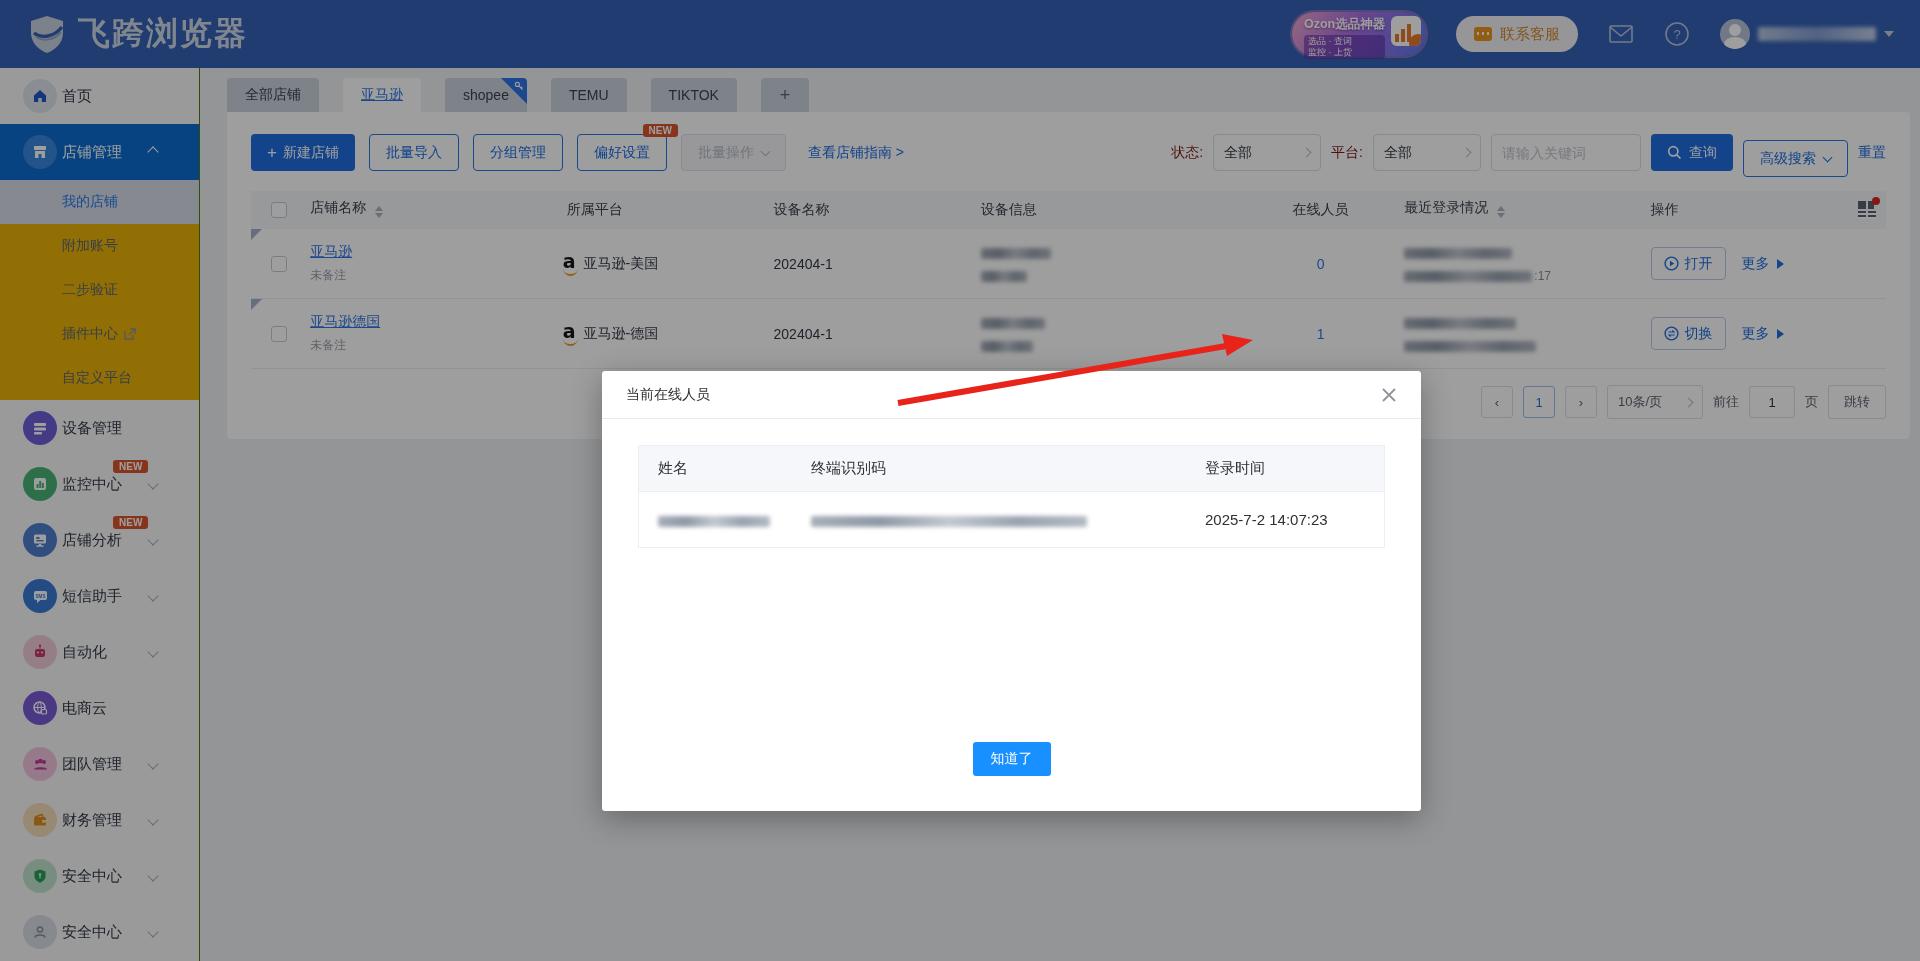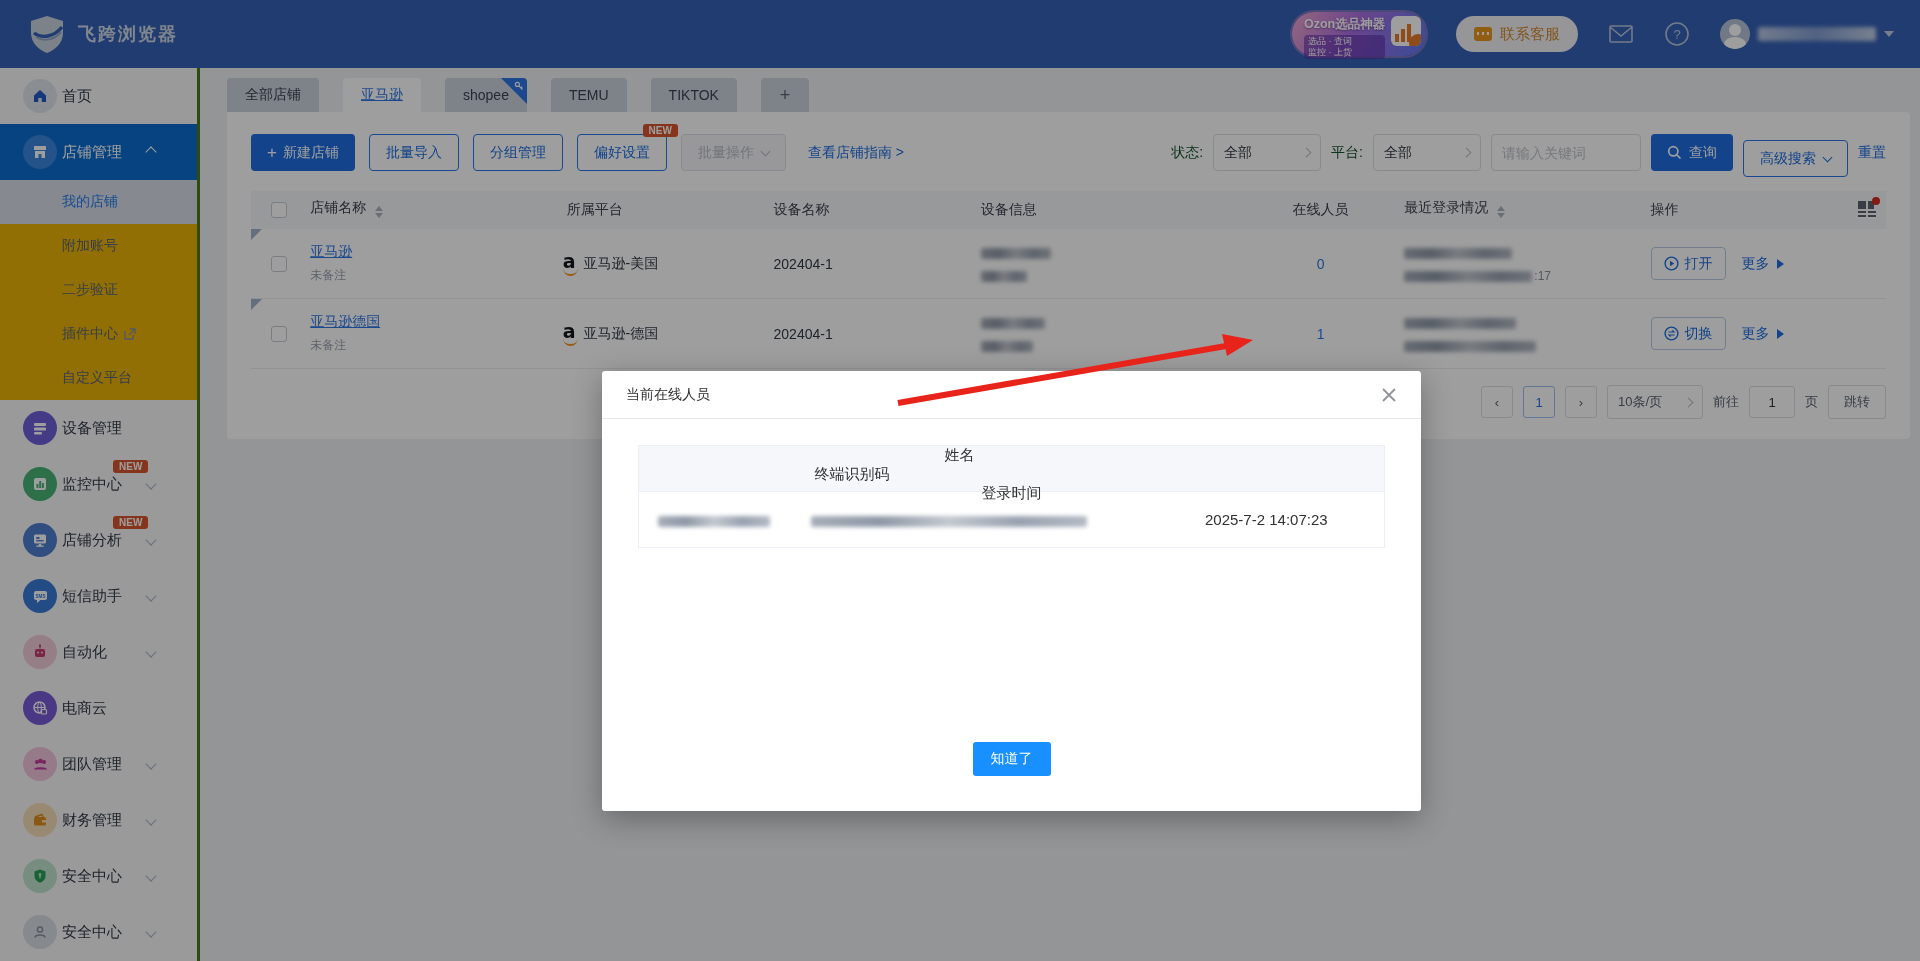--- a/index.html
+++ b/index.html
@@ -4,21 +4,21 @@
 <style>
   * { margin:0; padding:0; box-sizing:border-box; }
   html,body { width:1920px; height:961px; overflow:hidden; }
   body { font-family:"Liberation Sans","DejaVu Sans",sans-serif; font-size:14px; color:#333a45; background:#eef0f4; }
   .app { position:relative; width:1920px; height:961px; }
 
   
   .topbar { position:absolute; top:0; left:0; width:1920px; height:68px; background:#3561b5; display:flex; align-items:center; padding:0 26px; z-index:5; }
   .brand { display:flex; align-items:center; gap:10px; }
   .brand-logo { width:42px; height:42px; }
-  .brand-name { color:#cfd8e6; font-size:18px; font-weight:bold; letter-spacing:2px; }
+  .brand-name { color:#cfd8e6; font-size:32px; font-weight:bold; letter-spacing:2px; }
   .topbar-right { margin-left:auto; display:flex; align-items:center; gap:30px; }
   .promo-pill { width:134px; height:44px; border-radius:22px; background:linear-gradient(120deg,#f2a7cd 0%,#a96fe3 45%,#5f7bf3 100%); box-shadow:0 0 0 2px rgba(255,160,220,.35); display:flex; padding:4px 8px 4px 12px; gap:6px; cursor:pointer; }
   .promo-text { display:flex; flex-direction:column; }
   .promo-title { color:#fff; font-weight:bold; font-size:12.5px; white-space:nowrap; text-shadow:0 1px 2px rgba(60,20,90,.5); }
   .promo-sub { margin-top:2px; background:rgba(90,40,160,.55); border-radius:4px; color:#fff; font-size:9px; line-height:11px; padding:1px 4px; white-space:nowrap; }
   .promo-chart { width:30px; height:30px; border-radius:6px; background:#fff; position:relative; overflow:hidden; flex:none; }
   .promo-chart .pc-bar { position:absolute; bottom:4px; background:#e8792a; width:4px; }
   .promo-chart .pc-circle { position:absolute; right:-6px; bottom:-6px; width:18px; height:18px; border-radius:50%; background:#e8792a; }
   .contact-pill { height:36px; border-radius:18px; background:#f2f3f5; color:#d48a2f; display:flex; align-items:center; gap:8px; padding:0 18px; font-size:15px; cursor:pointer; }
   .contact-bubble { width:18px; height:14px; background:#e8961e; border-radius:3px; position:relative; }
@@ -27,21 +27,21 @@
   .top-icon { width:26px; height:26px; stroke:#b9c6de; fill:none; stroke-width:1.6; cursor:pointer; }
   .user-chip { display:flex; align-items:center; gap:8px; cursor:pointer; }
   .avatar { width:30px; height:30px; border-radius:50%; background:#b9c4d8; position:relative; overflow:hidden; }
   .avatar::before { content:""; position:absolute; top:5px; left:9px; width:12px; height:12px; border-radius:50%; background:#fff; }
   .avatar::after { content:""; position:absolute; top:18px; left:4px; width:22px; height:14px; border-radius:50% 50% 0 0; background:#fff; }
   .rd { display:inline-block; height:11px; border-radius:2px; vertical-align:middle; background:linear-gradient(90deg,#a7aeb9 0%,#8e98a6 25%,#c3c8d0 50%,#99a2b0 75%,#b4bac4 100%); filter:blur(2px); }
   .rd-light { background:linear-gradient(90deg,rgba(255,255,255,.65),rgba(210,220,240,.5),rgba(255,255,255,.7)); }
   .caret-down { width:0; height:0; border:5px solid transparent; border-top:6px solid #c3cddf; margin-top:5px; }
 
   
-  .sidebar { position:absolute; top:68px; left:0; bottom:0; width:200px; background:#f8f9fb; border-right:3px solid #4d7c0f; overflow:hidden; z-index:4; }
+  .sidebar { position:absolute; top:68px; left:0; bottom:0; width:200px; background:#f8f9fb; border-right:1px solid #4d7c0f; overflow:hidden; z-index:4; }
   .side-item { position:relative; height:56px; display:flex; align-items:center; cursor:pointer; }
   .side-icon { position:absolute; left:23px; width:34px; height:34px; border-radius:50%; display:flex; align-items:center; justify-content:center; }
   .side-label { position:absolute; left:62px; font-size:15px; color:#333a45; white-space:nowrap; }
   .side-caret { position:absolute; right:42px; width:8px; height:8px; border-right:1.6px solid #aab2bf; border-bottom:1.6px solid #aab2bf; transform:rotate(45deg); }
   .side-caret.up { transform:rotate(-135deg); border-color:#fff; }
   .side-item.active { background:#0c6dd0; }
   .side-item.active .side-label { color:#fff; }
   .side-new { position:absolute; left:113px; top:4px; background:#d9552c; color:#fff; font-size:10px; font-weight:bold; padding:1px 6px; border-radius:3px; }
   .submenu { background:#eab308; }
   .sub-item { height:44px; display:flex; align-items:center; padding-left:62px; color:#5a6675; font-size:14px; cursor:pointer; position:relative; }
@@ -66,21 +66,21 @@
   .btn-disabled { border:1px solid #dcdfe6; color:#b6bcc6; background:#f5f6f8; gap:8px; cursor:default; }
   .tb-gap { margin-left:14px; }
   .badge-new { position:absolute; top:-11px; right:-12px; background:#d9552c; color:#fff; font-size:10px; font-weight:bold; padding:1px 6px; border-radius:3px; }
   .guide-link { margin-left:22px; color:#1f6ee0; font-size:14px; cursor:pointer; white-space:nowrap; }
   .chev { display:inline-block; width:7px; height:7px; border-right:1.5px solid #b6bcc6; border-bottom:1.5px solid #b6bcc6; }
   .chev.right { transform:rotate(-45deg); }
   .chev.down { transform:rotate(45deg); margin-top:-3px; }
   .chev.blue { border-color:#1f6ee0; }
 
   .filters { margin-left:auto; display:flex; align-items:center; gap:10px; }
-  .f-label { color:#14532d; white-space:nowrap; }
+  .f-label { color:#7f1d1d; white-space:nowrap; }
   .select-box { width:108px; height:37px; border:1px solid #dcdfe6; border-radius:4px; background:#fff; display:flex; align-items:center; justify-content:space-between; padding:0 10px; color:#333a45; cursor:pointer; }
   .kw-input { width:150px; height:37px; border:1px solid #dcdfe6; border-radius:4px; background:#fff; padding:0 10px; font-size:14px; color:#333; font-family:inherit; }
   .kw-input::placeholder { color:#c0c4cc; }
   .search-btn { gap:7px; }
   .reset-link { color:#1f6ee0; cursor:pointer; white-space:nowrap; }
 
   
   .stable { margin:0 24px; }
   .thead, .trow { display:flex; align-items:center; }
   .thead { height:38px; background:#f6f7f9; color:#3c4350; font-size:14px; }
@@ -126,21 +126,21 @@
   .pg-jump { width:58px; height:34px; border:1px solid #dcdfe6; border-radius:3px; background:#fff; display:flex; align-items:center; justify-content:center; cursor:pointer; }
 
   
   .overlay { position:absolute; inset:0; background:rgba(0,0,0,0.38); z-index:30; }
   .modal { position:absolute; left:602px; top:371px; width:819px; height:440px; background:#fff; border-radius:3px; box-shadow:0 8px 30px rgba(0,0,0,.3); z-index:40; }
   .modal-head { height:48px; display:flex; align-items:center; padding:0 24px; border-bottom:1px solid #e9e9eb; }
   .modal-title { font-size:14px; color:#303133; }
   .modal-close { margin-left:auto; width:16px; height:16px; cursor:pointer; stroke:#909399; stroke-width:1.8; }
   .modal-table { margin:26px 36px 0 36px; border:1px solid #ebeef5; }
   .mt-head, .mt-row { display:flex; align-items:center; }
-  .mt-head { height:45px; background:#f5f7fa; color:#303133; font-size:15px;flex-direction:column; }
+  .mt-head { height:45px; background:#f5f7fa; color:#303133; font-size:15px; }
   .mt-row { height:56px; border-top:1px solid #ebeef5; color:#303133; font-size:15px; }
   .mc-name { width:172px; padding-left:19px; }
   .mc-term { width:394px; }
   .mc-time { flex:1; }
   .modal-confirm { position:absolute; left:50%; transform:translateX(-50%); bottom:35px; width:78px; height:34px; background:#1890ff; color:#fff; border-radius:3px; display:flex; align-items:center; justify-content:center; font-size:14px; cursor:pointer; }
   .arrow-svg { position:absolute; inset:0; width:1920px; height:961px; z-index:50; pointer-events:none; }
 </style>
 </head>
 <body>
 

